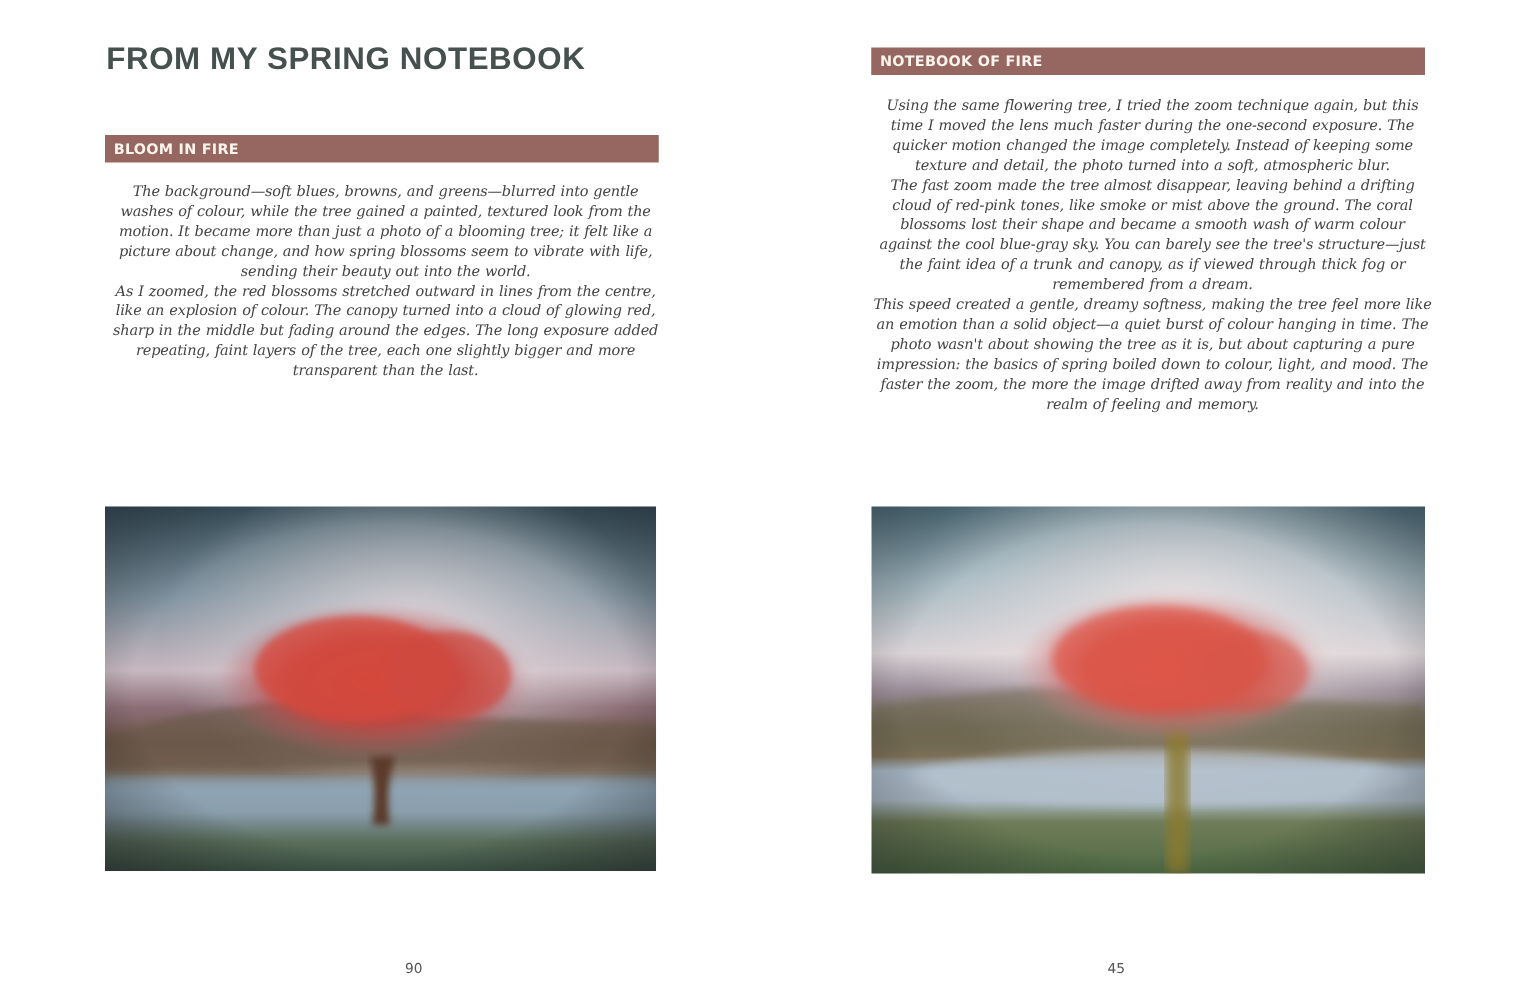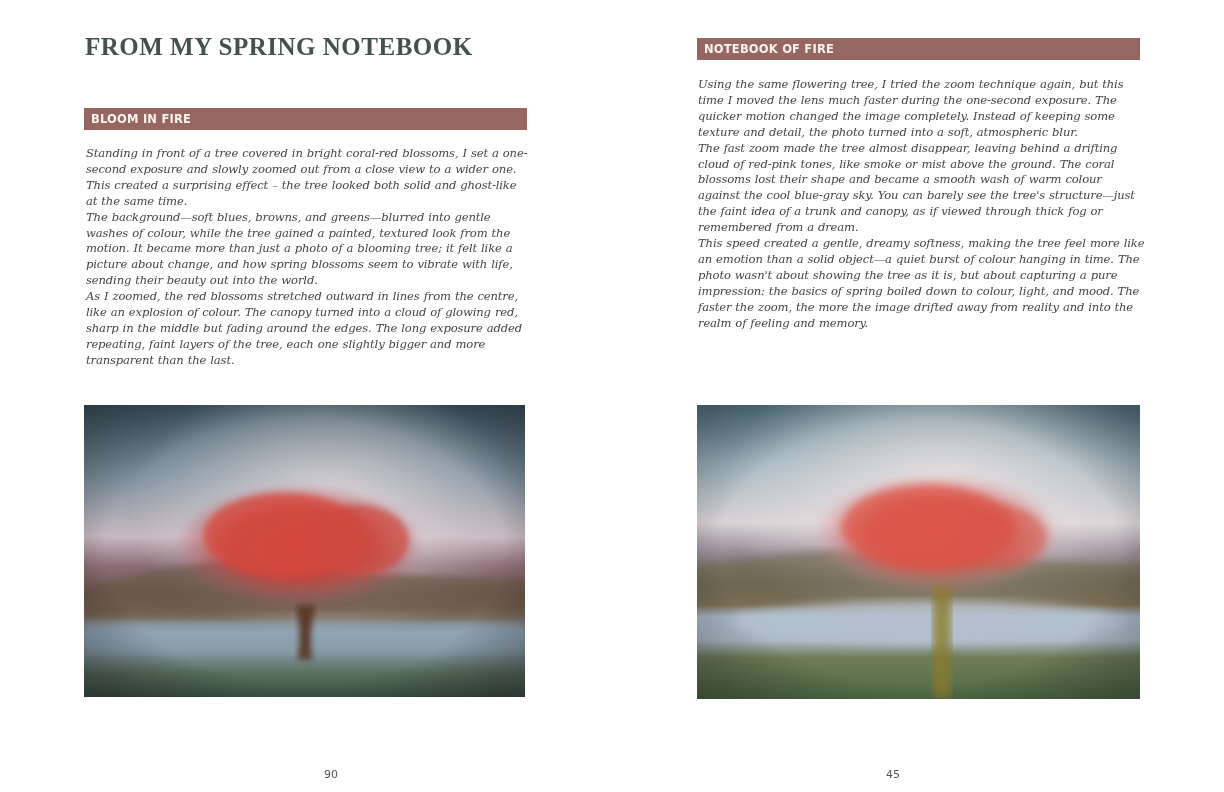--- a/index.html
+++ b/index.html
@@ -20,21 +20,21 @@
       top: 0;
       height: 792px;
     }
     .page-left { left: 0; width: 612px; }
     .page-right { left: 612px; width: 612px; }
 
     .chapter-title {
       position: absolute;
       left: 85px;
       top: 33px;
-      font-family: Liberation Serif, serif;
+      font-family: Liberation Sans, sans-serif;
       font-weight: bold;
       font-size: 25px;
       letter-spacing: 0.5px;
       color: #46504e;
       margin: 0;
       white-space: nowrap;
     }
 
     .section-bar {
       position: absolute;
@@ -58,20 +58,21 @@
       font-family: "DejaVu Serif", serif;
       font-style: italic;
       font-size: 11.6px;
       line-height: 15.9px;
       color: #444444;
       letter-spacing: -0.15px;
       word-spacing: 0.5px;
     }
     .body-text p {
       margin: 0;
+      text-align: center;
     }
     .text-left { left: 86px; top: 146px; width: 445px; }
     .text-right { left: 86px; top: 77px; width: 448px; }
 
     .photo {
       position: absolute;
       overflow: hidden;
     }
     .photo-left { left: 84px; top: 405px; width: 441px; height: 292px; }
     .photo-right { left: 85px; top: 405px; width: 443px; height: 294px; }
@@ -90,21 +91,20 @@
   </style>
 </head>
 <body>
 
 <div class="page page-left">
   <h1 class="chapter-title">FROM MY SPRING NOTEBOOK</h1>
 
   <div class="section-bar bar-left">BLOOM IN FIRE</div>
 
   <div class="body-text text-left">
-    <p>Standing in front of a tree covered in bright coral-red blossoms, I set a one-second exposure and slowly zoomed out from a close view to a wider one. This created a surprising effect – the tree looked both solid and ghost-like at the same time.</p>
     <p>The background—soft blues, browns, and greens—blurred into gentle washes of colour, while the tree gained a painted, textured look from the motion. It became more than just a photo of a blooming tree; it felt like a picture about change, and how spring blossoms seem to vibrate with life, sending their beauty out into the world.</p>
     <p>As I zoomed, the red blossoms stretched outward in lines from the centre, like an explosion of colour. The canopy turned into a cloud of glowing red, sharp in the middle but fading around the edges. The long exposure added repeating, faint layers of the tree, each one slightly bigger and more transparent than the last.</p>
   </div>
 
   <div class="photo photo-left">
     <svg viewBox="0 0 441 292" preserveAspectRatio="none">
       <defs>
         <linearGradient id="skyL" x1="0" y1="0" x2="0" y2="1">
           <stop offset="0" stop-color="#3f5a66"></stop>
           <stop offset="0.25" stop-color="#7f93a0"></stop>

